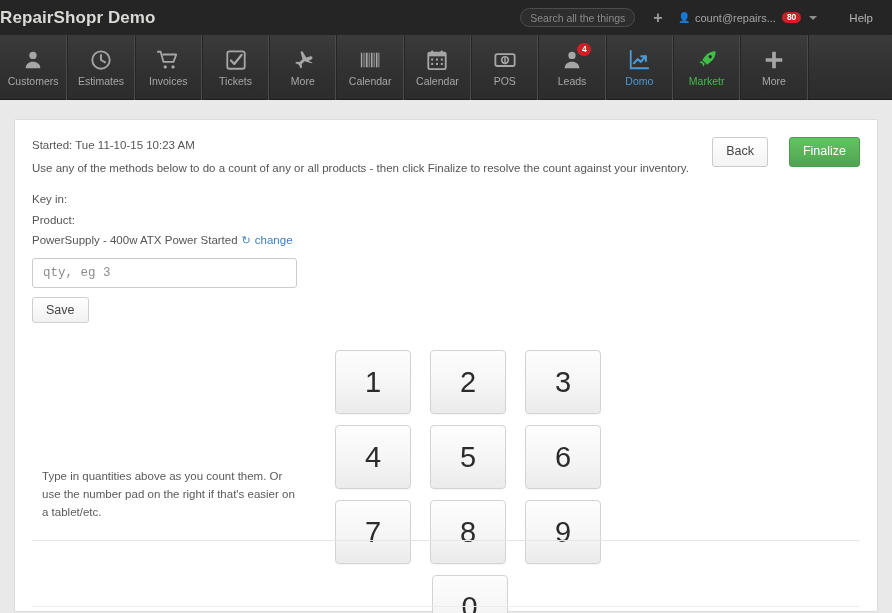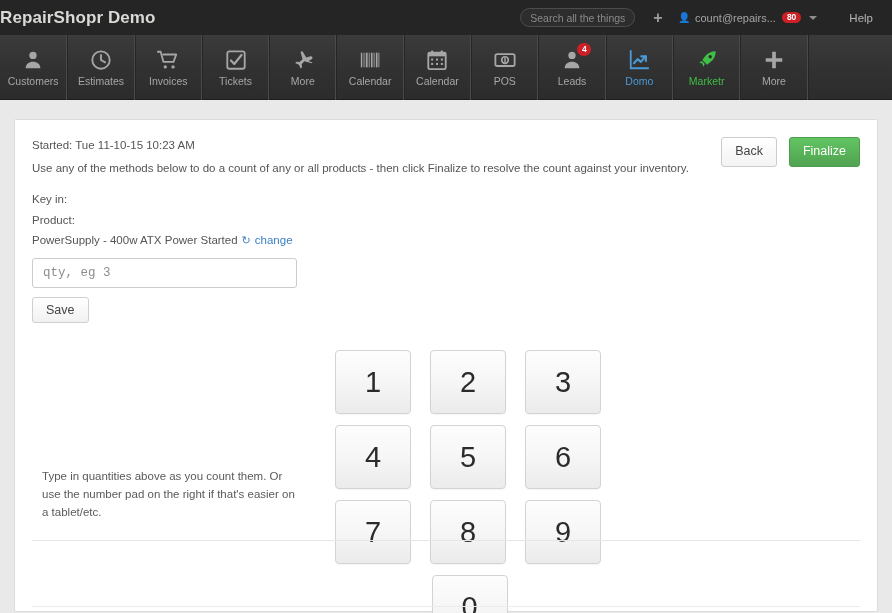--- a/index.html
+++ b/index.html
@@ -152,21 +152,21 @@
     height: 493px;
     position: relative;
     padding: 18px 17px 0 17px;
   }
 
   .action-btns {
     position: absolute;
     top: 17px;
     right: 17px;
     display: flex;
-    gap: 12px;
+    gap: 21px;
   }
   .btn {
     font-family: "Liberation Sans", sans-serif;
     font-size: 12.5px;
     border-radius: 3px;
     padding: 6px 13px;
     cursor: pointer;
     line-height: 1.25;
   }
   .btn-default {

